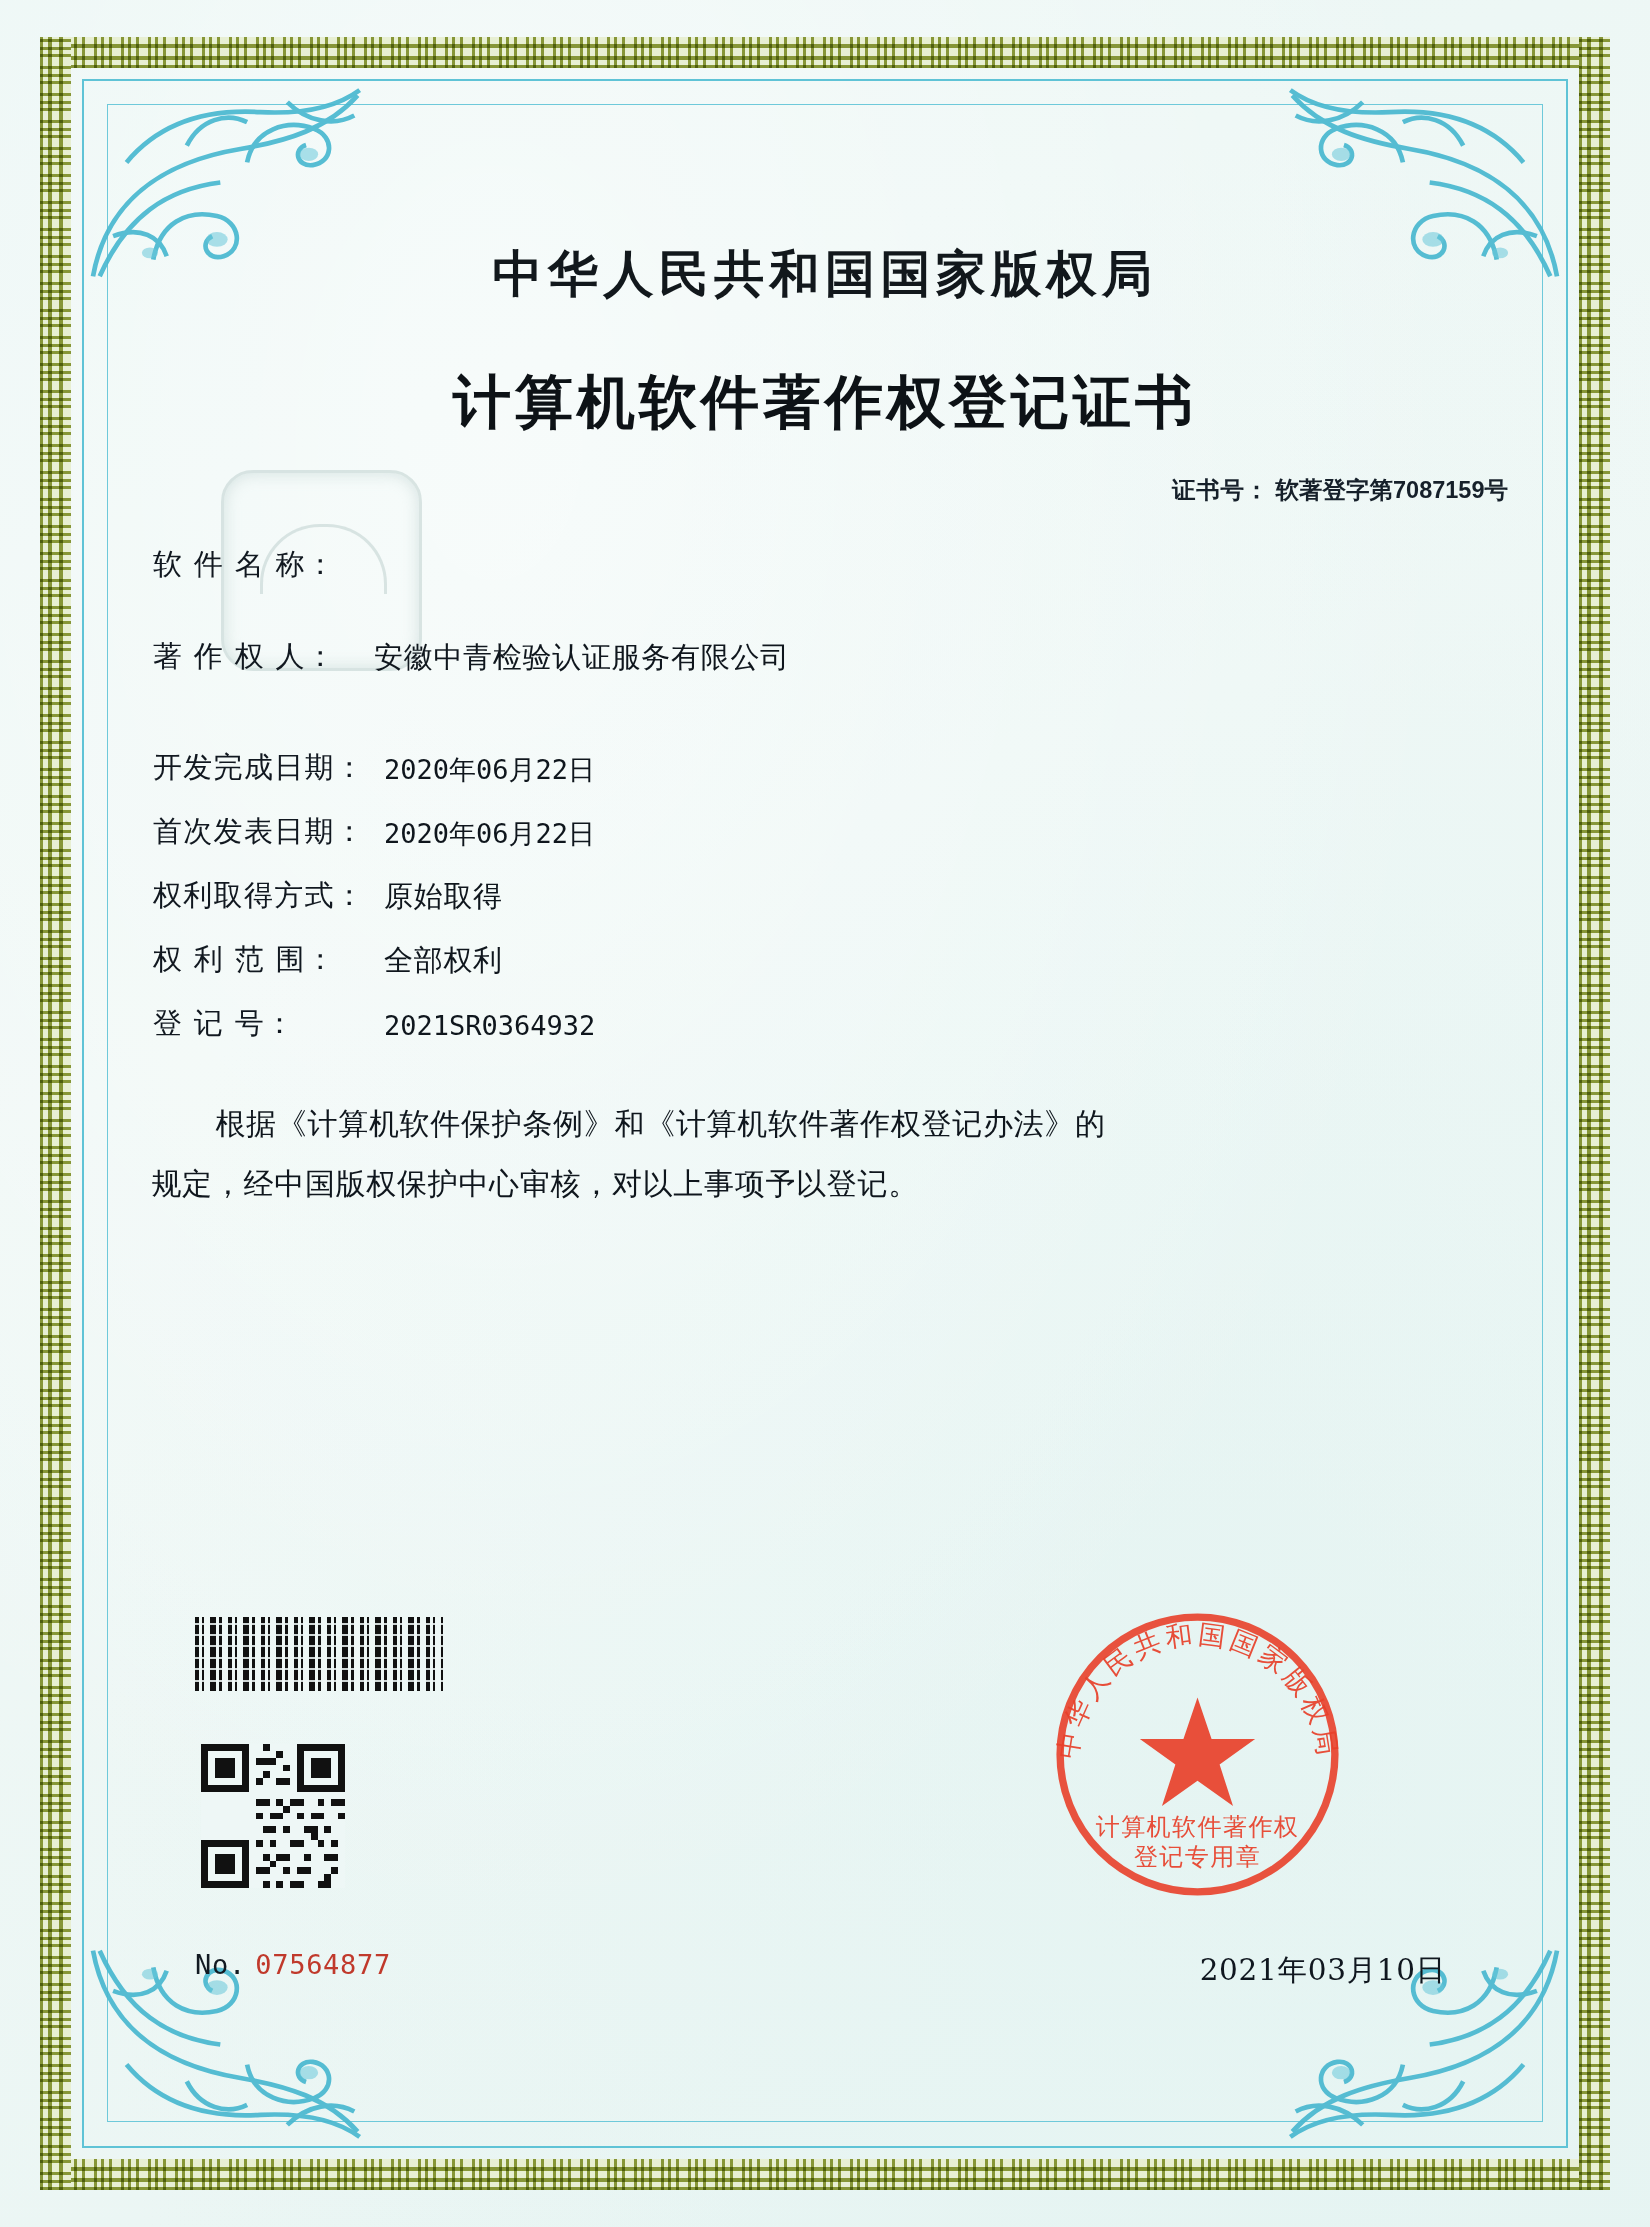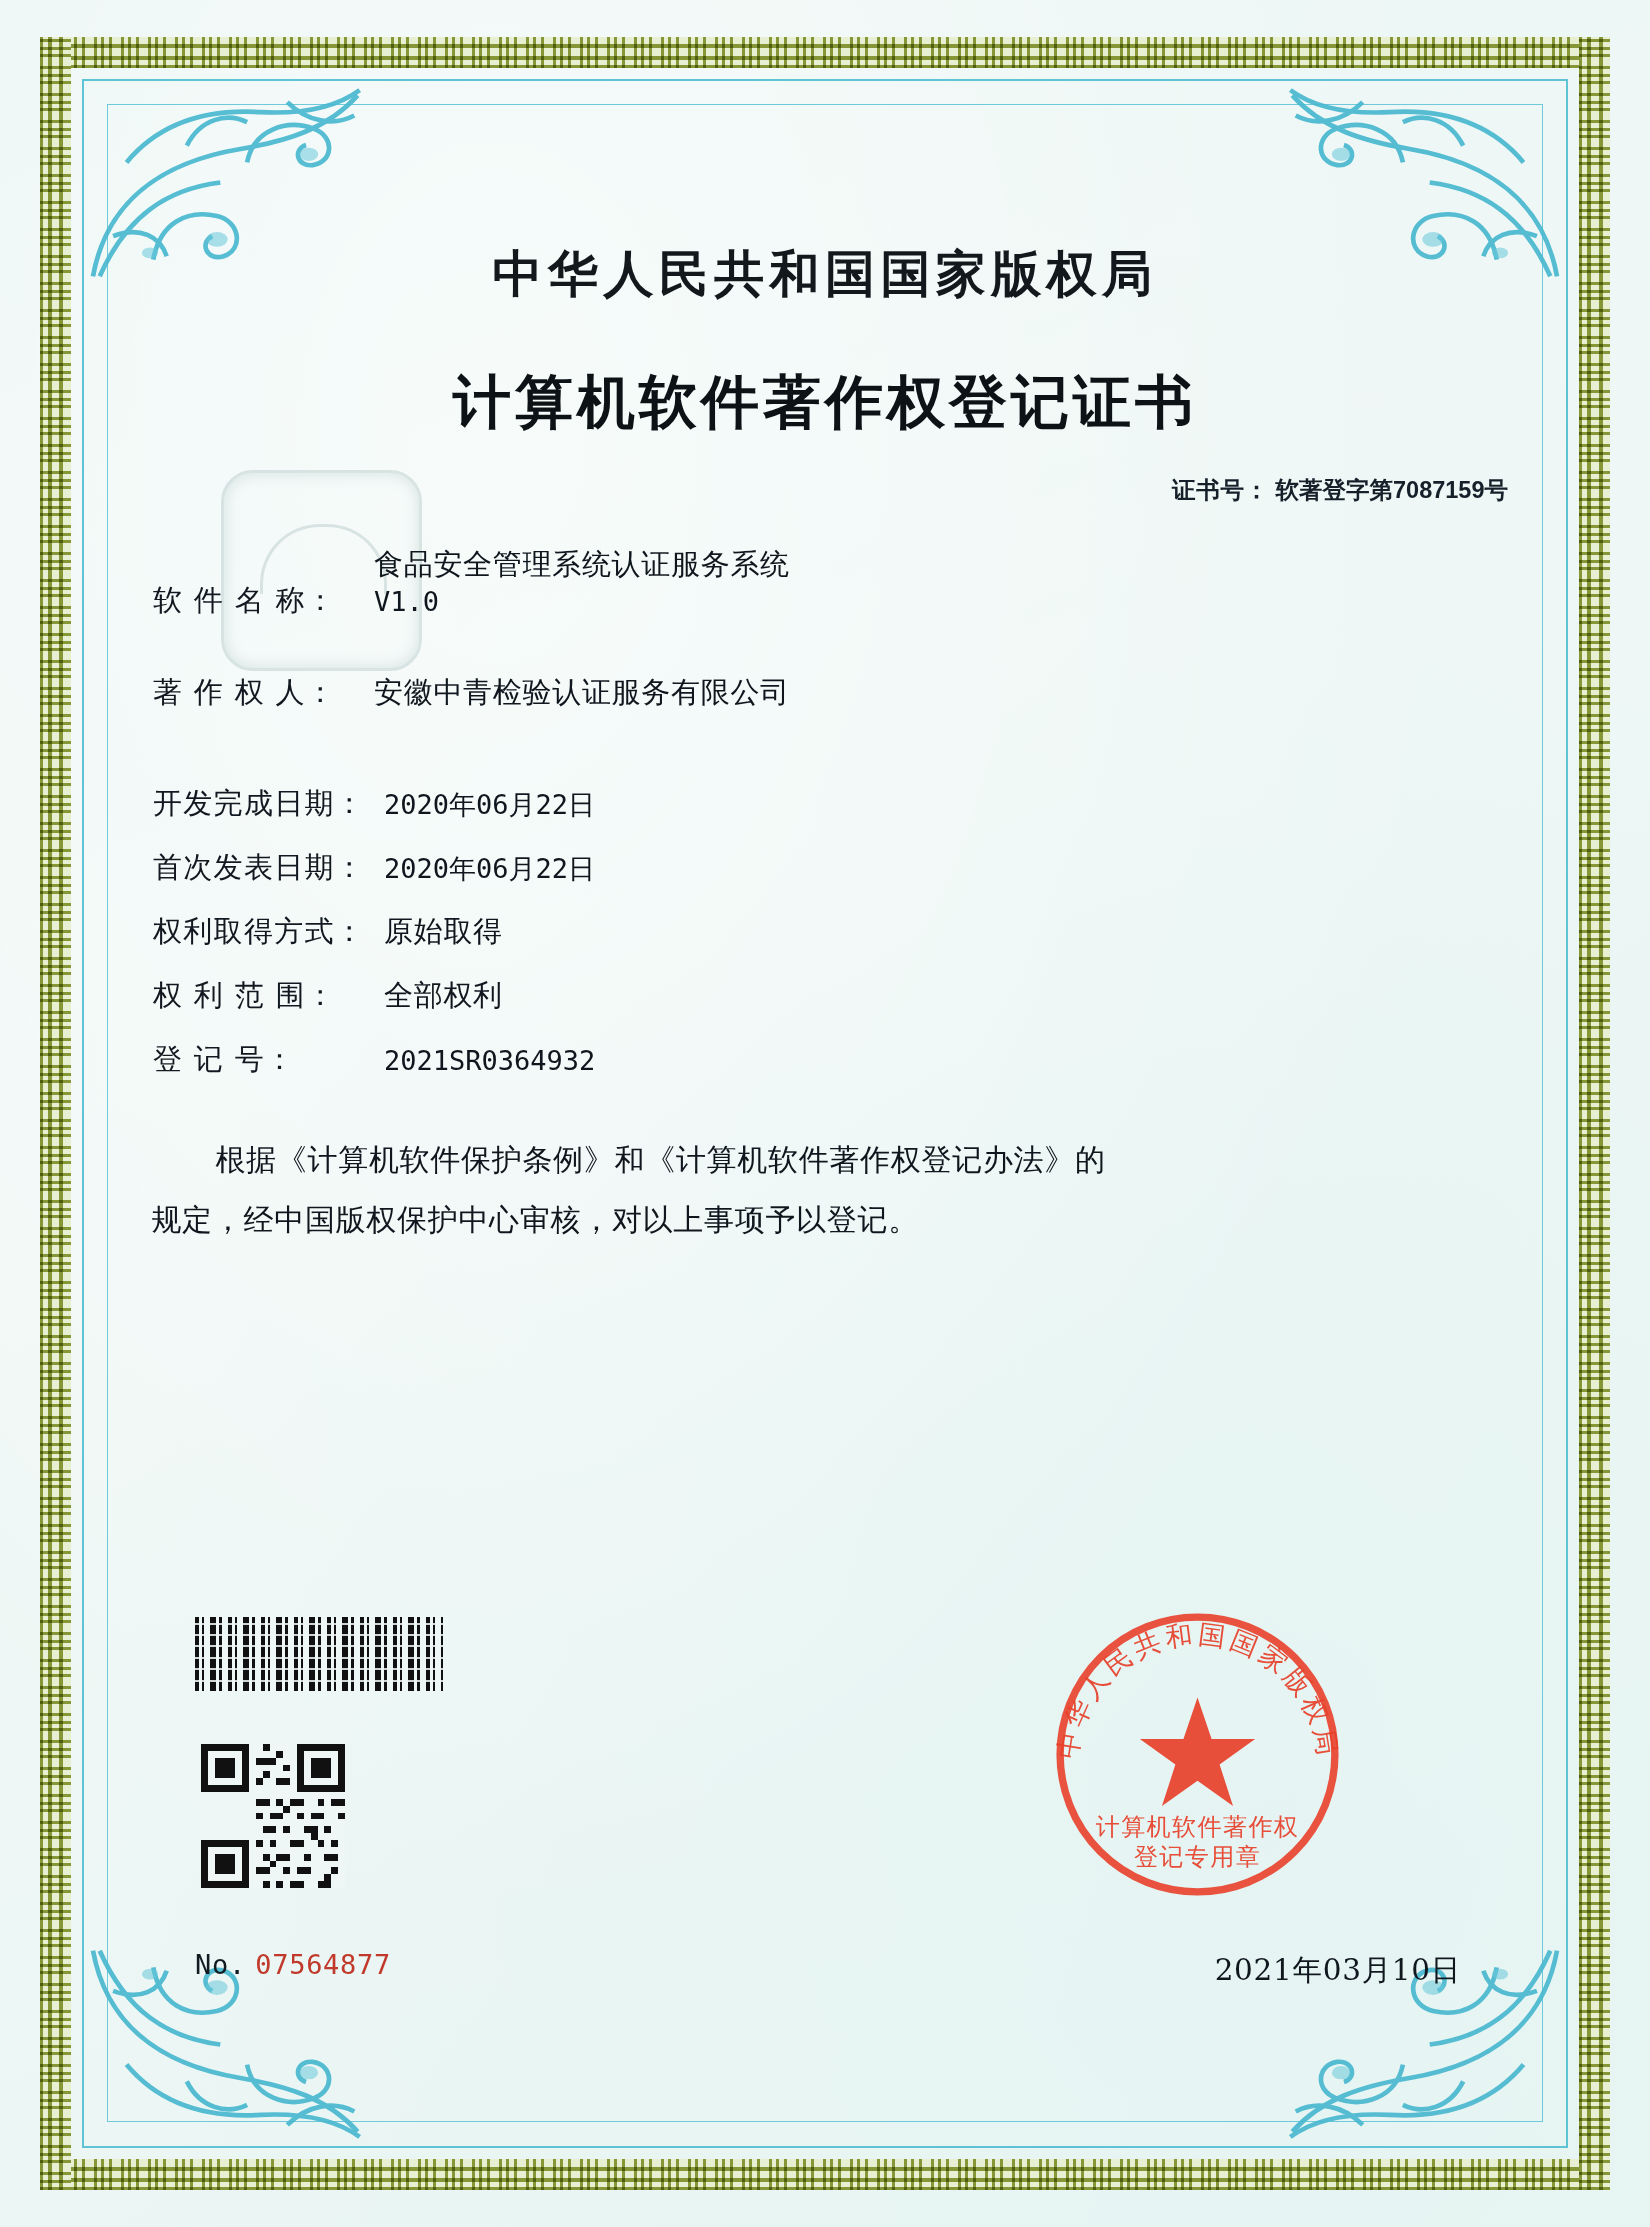--- a/index.html
+++ b/index.html
@@ -231,21 +231,21 @@
     bottom: 247px;
     font-size: 27px;
     color: #121a22;
     font-family: "DejaVu Sans Mono", "Liberation Mono", monospace;
     letter-spacing: 0.7px;
   }
   .footer-no .nolabel { color: #121a22; }
   .footer-no .noval { color: #c0392b; margin-left: 9.4px; }
   .footer-date {
     position: absolute;
-    right: 189px;
+    right: 204px;
     bottom: 236px;
     font-size: 29.5px;
     color: #10171f;
     letter-spacing: 0.7px;
     font-family: "DejaVu Serif", "Liberation Serif", serif;
   }
 
   
   .emboss {
     position: absolute;
@@ -369,24 +369,20 @@
 
     <div class="cert-no">
       <span>证书号：</span>
       <span class="num">软著登字第7087159号</span>
     </div>
 
     <div class="field-block">
 
       <div class="field-row">
         <div class="f-label">软 件 名 称：</div>
-        <div>
-          <div class="f-value">食品安全管理系统认证服务系统</div>
-          <div class="f-value mono">V1.0</div>
-        </div>
       </div>
 
       <div class="gap-md"></div>
 
       <div class="field-row">
         <div class="f-label">著 作 权 人：</div>
         <div class="f-value">安徽中青检验认证服务有限公司</div>
       </div>
 
       <div class="gap-lg"></div>

